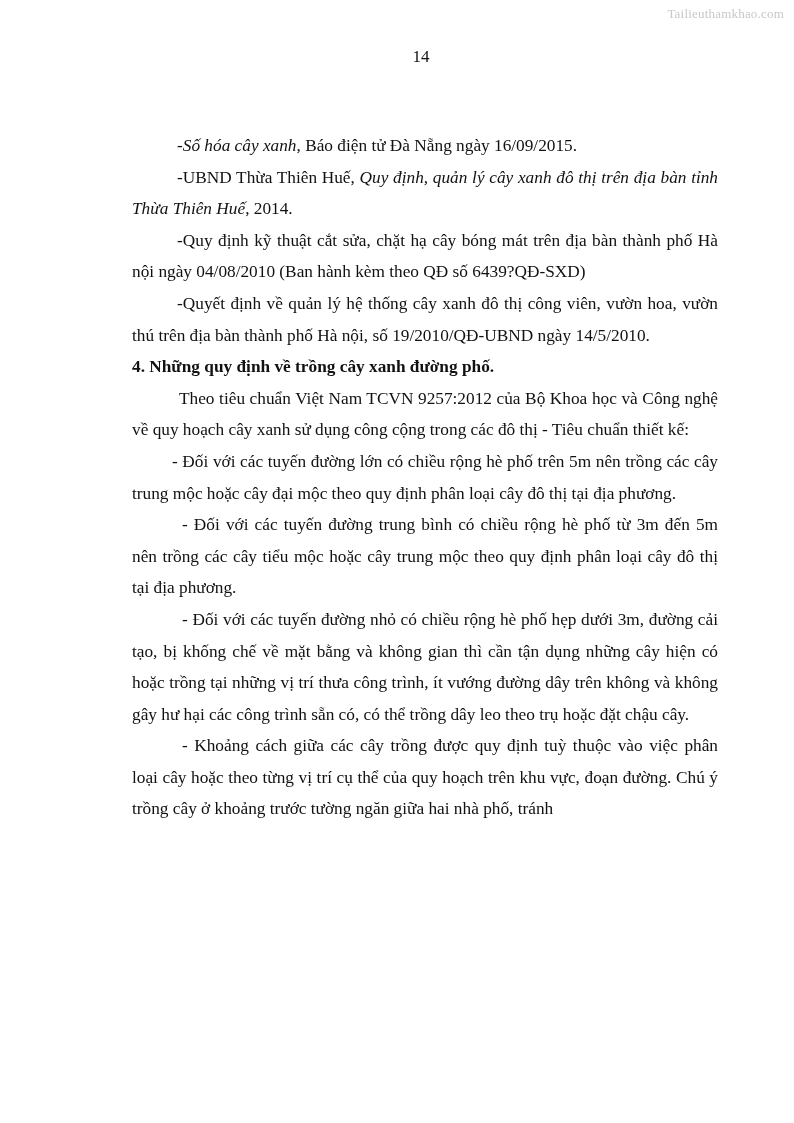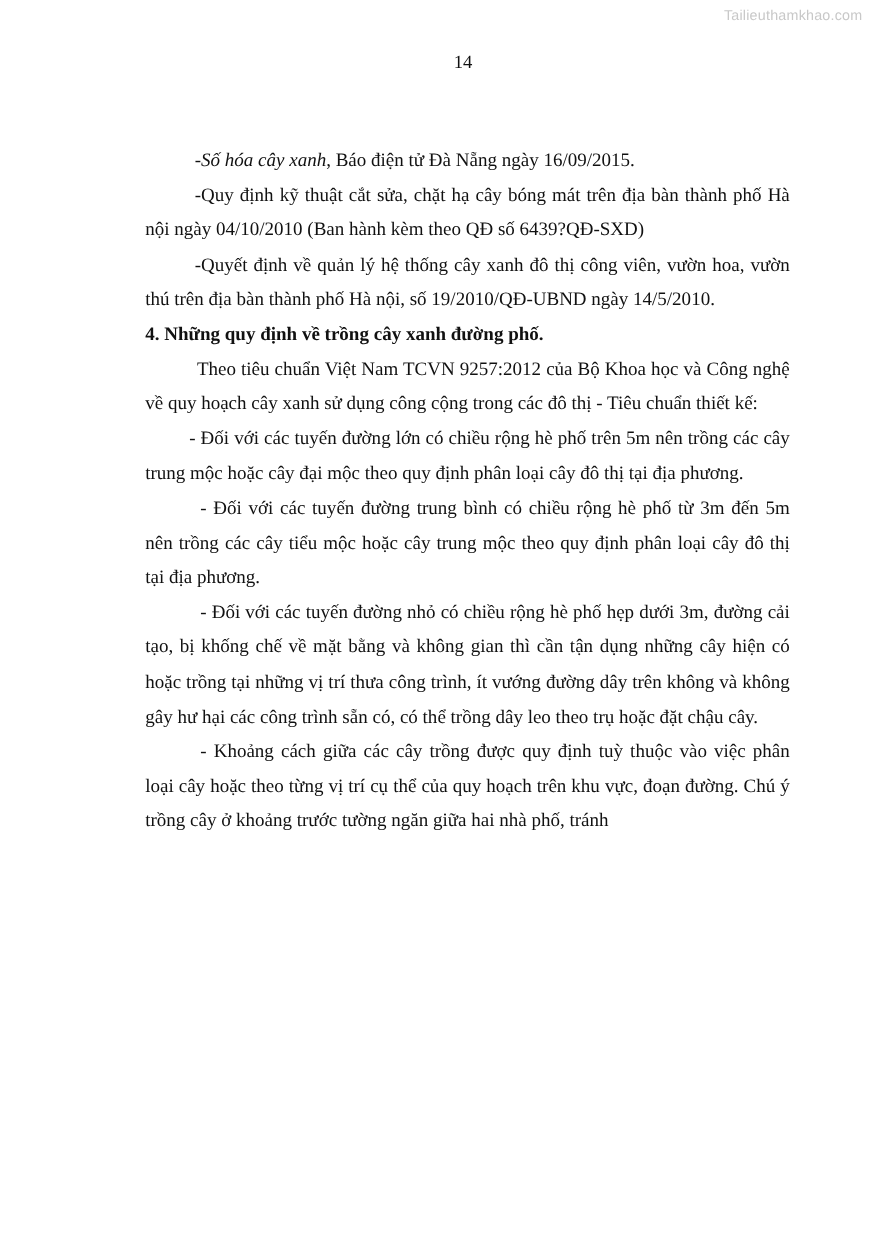--- a/index.html
+++ b/index.html
@@ -1,39 +1,40 @@
 <!DOCTYPE html>
 <html><head>
 <meta charset="utf-8">
 <style>
   html, body { margin: 0; padding: 0; background: #ffffff; }
   body { width: 794px; height: 1123px; position: relative; overflow: hidden;
          font-family: "Liberation Serif", "DejaVu Serif", serif; color: #111; }
-  .watermark { position: absolute; top: 6px; right: 10px; font-family: Liberation Sans, sans-serif;
+  .watermark { position: absolute; top: 6px; right: 10px; font-family: Liberation Serif, serif;
                font-size: 13px; color: #c8c8c8; letter-spacing: 0.2px; }
   .page-number { position: absolute; top: 47px; left: 0; width: 794px; text-align: center; font-size: 17px; padding-left: 24px; }
   .content { position: absolute; top: 130px; left: 132px; width: 586px; font-size: 17.3px; line-height: 31.6px; }
   .para { margin: 0; text-align: justify; text-align-last: left; }
   .indent1 { text-indent: 45px; }
   .indent2 { text-indent: 40px; }
   .indent3 { text-indent: 47px; }
   .indent4 { text-indent: 50px; }
   .heading { margin: 0; font-weight: bold; }
   i { }
 </style>
 </head>
 <body>
 
 <div class="watermark">Tailieuthamkhao.com</div>
 
 <div class="page-number">14</div>
 
 <div class="content">
   <p class="para indent1"><span>-</span><i>Số hóa cây xanh</i><span>, Báo điện tử Đà Nẵng ngày 16/09/2015.</span></p>
-  <p class="para indent1">-Quy định kỹ thuật cắt sửa, chặt hạ cây bóng mát trên địa bàn thành phố Hà nội ngày 04/10/2010 (Ban hành kèm theo QĐ số 6439?QĐ-SXD)</p>
+  <p class="para indent1"><span>-UBND Thừa Thiên Huế, </span><i>Quy định, quản lý cây xanh đô thị trên địa bàn tỉnh Thừa Thiên Huế</i><span>, 2014.</span></p>
+  <p class="para indent1">-Quy định kỹ thuật cắt sửa, chặt hạ cây bóng mát trên địa bàn thành phố Hà nội ngày 04/08/2010 (Ban hành kèm theo QĐ số 6439?QĐ-SXD)</p>
   <p class="para indent1">-Quyết định về quản lý hệ thống cây xanh đô thị công viên, vườn hoa, vườn thú trên địa bàn thành phố Hà nội, số 19/2010/QĐ-UBND ngày 14/5/2010.</p>
 
   <p class="heading">4. Những quy định về trồng cây xanh đường phố.</p>
 
   <p class="para indent3">Theo tiêu chuẩn Việt Nam TCVN 9257:2012 của Bộ Khoa học và Công nghệ về quy hoạch cây xanh sử dụng công cộng trong các đô thị - Tiêu chuẩn thiết kế:</p>
   <p class="para indent2">- Đối với các tuyến đường lớn có chiều rộng hè phố trên 5m nên trồng các cây trung mộc hoặc cây đại mộc theo quy định phân loại cây đô thị tại địa phương.</p>
   <p class="para indent4">- Đối với các tuyến đường trung bình có chiều rộng hè phố từ 3m đến 5m nên trồng các cây tiểu mộc hoặc cây trung mộc theo quy định phân loại cây đô thị tại địa phương.</p>
   <p class="para indent4">- Đối với các tuyến đường nhỏ có chiều rộng hè phố hẹp dưới 3m, đường cải tạo, bị khống chế về mặt bằng và không gian thì cần tận dụng những cây hiện có hoặc trồng tại những vị trí thưa công trình, ít vướng đường dây trên không và không gây hư hại các công trình sẵn có, có thể trồng dây leo theo trụ hoặc đặt chậu cây.</p>
   <p class="para indent4">- Khoảng cách giữa các cây trồng được quy định tuỳ thuộc vào việc phân loại cây hoặc theo từng vị trí cụ thể của quy hoạch trên khu vực, đoạn đường. Chú ý trồng cây ở khoảng trước tường ngăn giữa hai nhà phố, tránh</p>
 </div>

